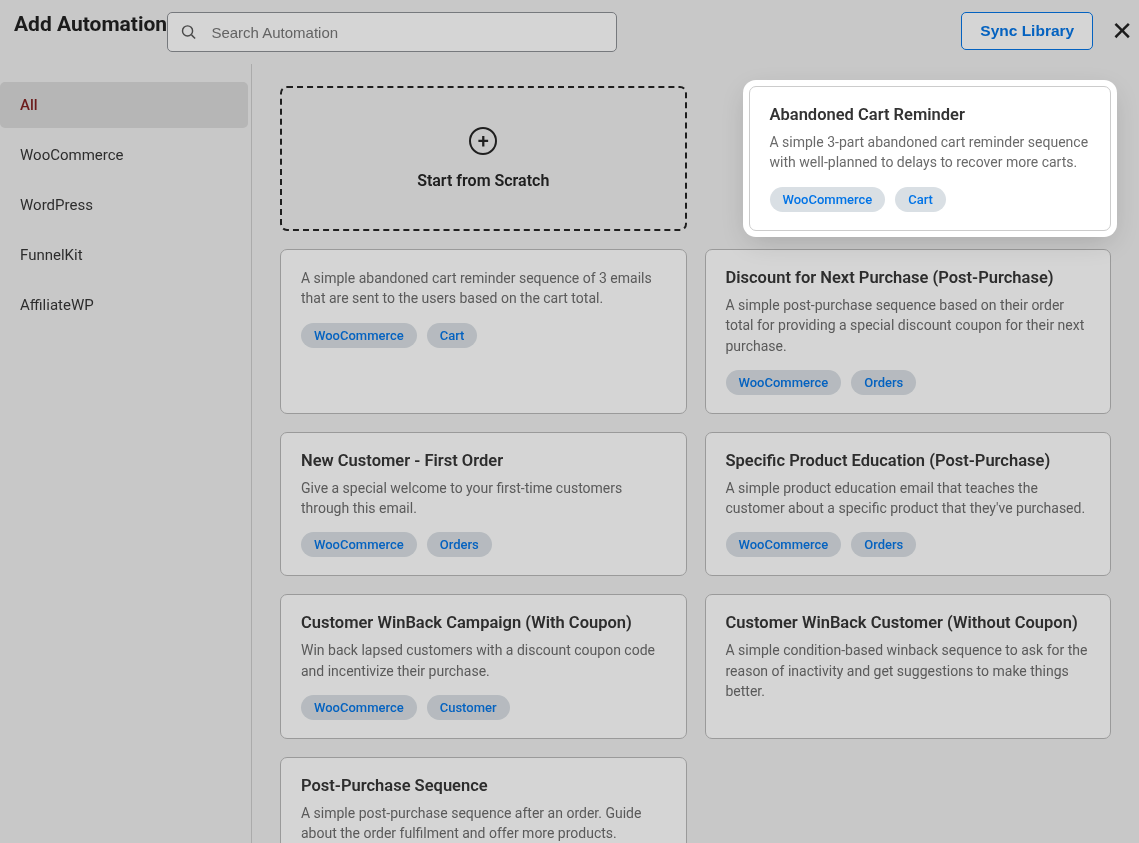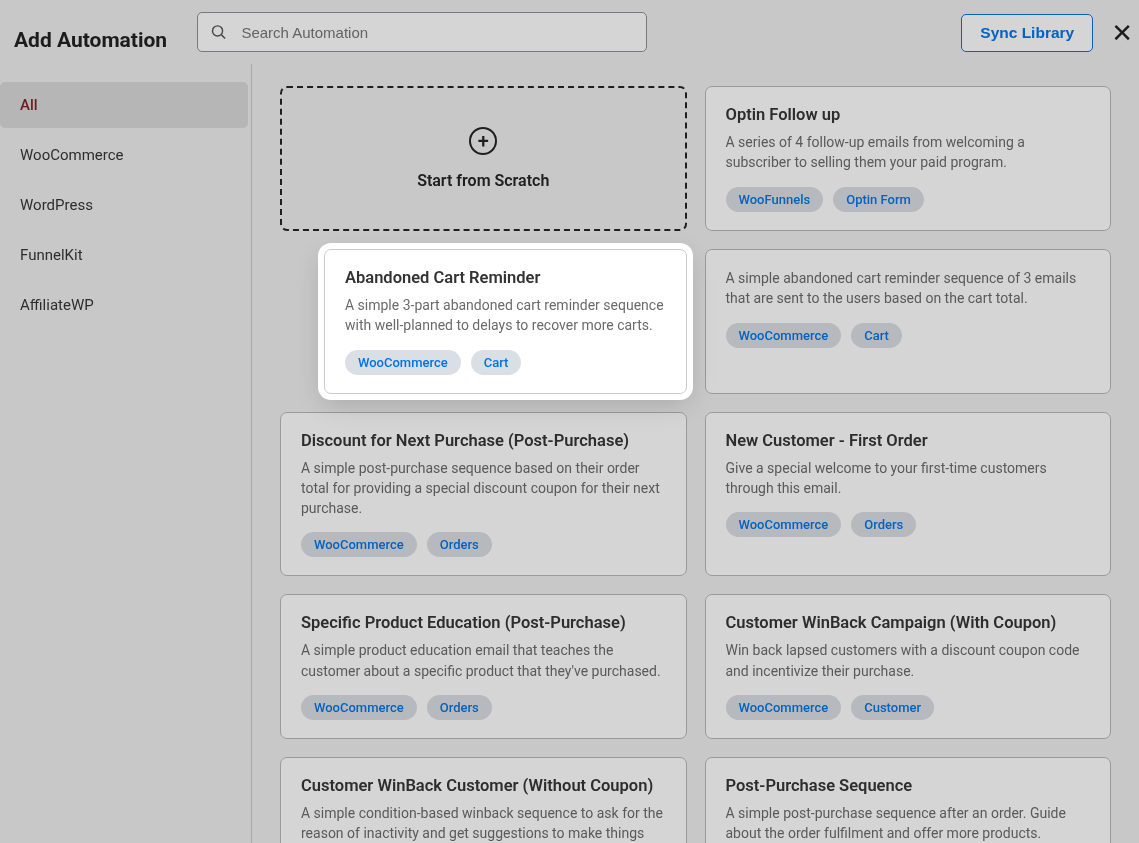--- a/index.html
+++ b/index.html
@@ -1,20 +1,20 @@
 <!DOCTYPE html>
 <html><head>
 <meta charset="utf-8">
 <style>
 * { box-sizing: border-box; margin: 0; padding: 0; }
 body { font-family: -apple-system, BlinkMacSystemFont, "Segoe UI", Roboto, sans-serif; background: #f0f0f0; width: 1139px; height: 843px; overflow: hidden; position: relative; }
 
 .overlay { position: absolute; inset: 0; background: rgba(20,20,20,0.18); pointer-events: none; z-index: 5; }
 
-.header { display: flex; align-items: flex-end; padding: 12px 14px; gap: 30px; background: #f0f0f0; position: relative; }
+.header { display: flex; align-items: flex-start; padding: 12px 14px; background: #f0f0f0; position: relative; }
 .header h1 { font-size: 21px; font-weight: 700; color: #1e1e1e; }
 .search { flex: 0 0 450px; display: flex; align-items: center; border: 1px solid #8c8f94; border-radius: 5px; background: #fff; padding: 0 12px; height: 40px; }
 .search svg { width: 18px; height: 18px; fill: none; stroke: #555; stroke-width: 2; }
 .search input { border: none; outline: none; background: transparent; font-size: 15px; color: #555; padding-left: 14px; width: 100%; }
 .header-right { margin-left: auto; display: flex; align-items: center; gap: 18px; }
 .sync-btn { border: 1.5px solid #0073e6; color: #0073e6; background: #fff; border-radius: 5px; padding: 9px 18px; font-size: 15.5px; font-weight: 600; cursor: pointer; }
 .close-icon { font-size: 26px; color: #1e1e1e; cursor: pointer; font-weight: 300;  margin-right:-8px;}
 
 .body { display: flex; height: calc(100% - 64px); }
 .sidebar { width: 252px; border-right: 1px solid #ccc; padding-top: 18px; background: #f0f0f0; }
@@ -61,28 +61,20 @@
       <div class="side-item">WordPress</div>
       <div class="side-item">FunnelKit</div>
       <div class="side-item">AffiliateWP</div>
     </div>
   <div class="main">
     <div class="grid" id="grid">
       <div class="card scratch" style="border-color:#222;">
         <div class="plus">+</div>
         <div class="scratch-label">Start from Scratch</div>
       </div>
-    <div class="card">
-          <h3>Optin Follow up</h3>
-          <p>A series of 4 follow-up emails from welcoming a subscriber to selling them your paid program.</p>
-          <div class="tags">
-            <span class="tag">WooFunnels</span>
-            <span class="tag">Optin Form</span>
-          </div>
-        </div>
         <div class="card highlight">
           <h3>Abandoned Cart Reminder</h3>
           <p>A simple 3-part abandoned cart reminder sequence with well-planned to delays to recover more carts.</p>
           <div class="tags">
             <span class="tag">WooCommerce</span>
             <span class="tag">Cart</span>
           </div>
         </div>
         <div class="card">
           <p>A simple abandoned cart reminder sequence of 3 emails that are sent to the users based on the cart total.</p>

